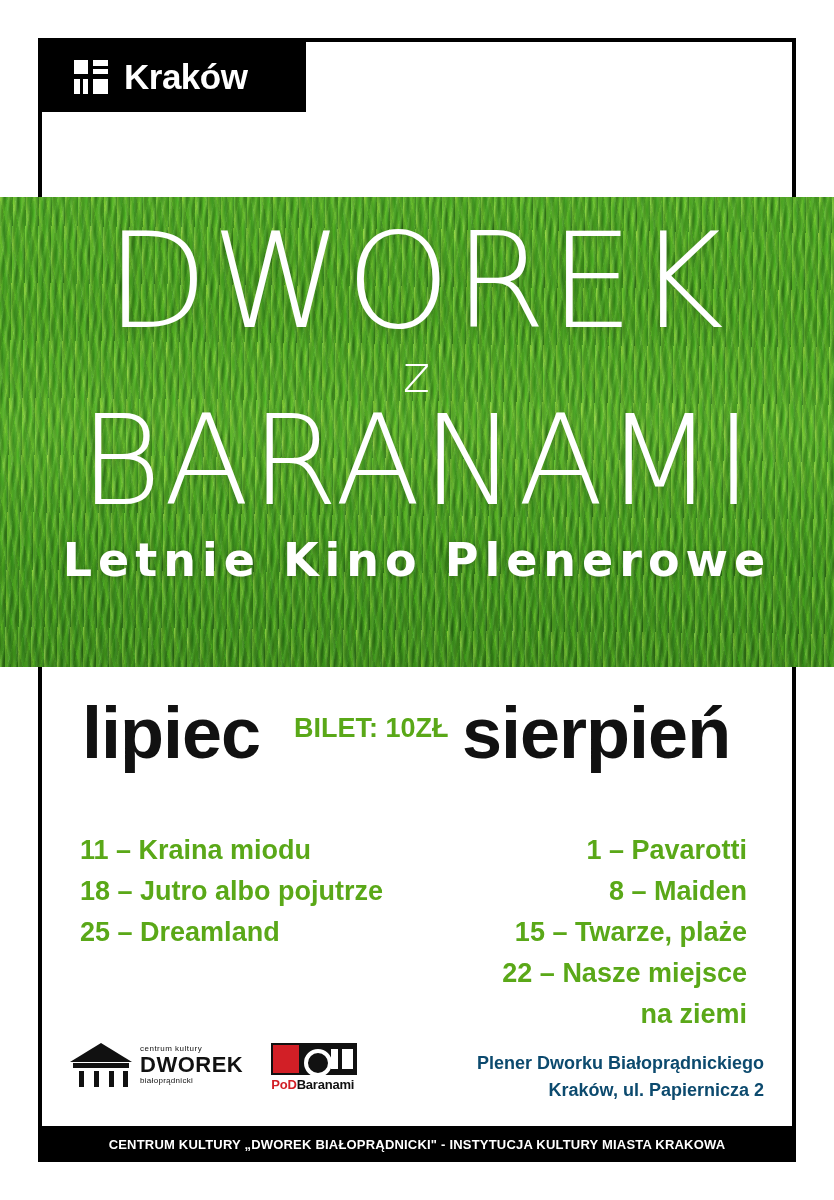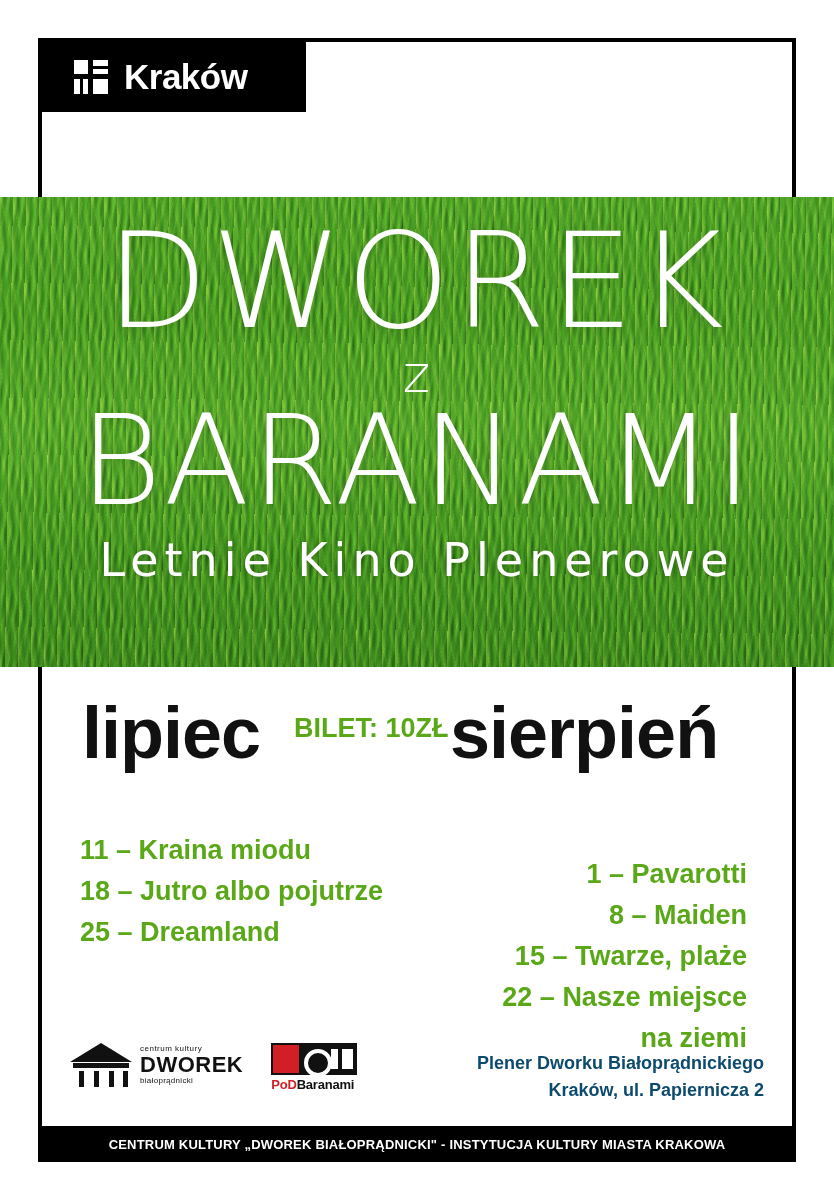--- a/index.html
+++ b/index.html
@@ -129,21 +129,21 @@
     font-weight: 300;
     color: #ffffff;
     font-size: 125px;
     line-height: 0.95;
     letter-spacing: 2px;
     margin-top: 2px;
     text-shadow: 0 2px 12px rgba(0,0,0,0.18);
   }
   .subtitle {
     font-family: "DejaVu Sans", sans-serif;
-    font-weight: normal;
+    font-weight: bold;
     color: #ffffff;
     font-size: 46px;
     letter-spacing: 6px;
     margin-top: 12px;
     text-shadow: 0 1px 6px rgba(0,0,0,0.25);
   }
 
   
   .months {
     position: absolute;
@@ -156,21 +156,21 @@
     position: absolute;
     left: 40px;
     top: 2px;
     font-size: 72px;
     font-weight: bold;
     color: #111111;
     letter-spacing: -1px;
   }
   .month-right {
     position: absolute;
-    left: 408px;
+    left: 420px;
     top: 2px;
     font-size: 72px;
     font-weight: bold;
     color: #111111;
     letter-spacing: -1px;
   }
   .info-block {
     position: absolute;
     left: 252px;
     top: 20px;
@@ -189,21 +189,21 @@
     width: 750px;
     color: #5aa818;
   }
   .col {
     position: absolute;
     font-size: 27px;
     font-weight: bold;
     line-height: 1.52;
   }
   .col-left { left: 38px; top: 0; text-align: left; }
-  .col-right { left: 440px; top: 0; text-align: left; margin-top: 24px; }
+  .col-right { left: 440px; top: 0; text-align: left; }
   .col-right .line { text-align: right; }
   .col-right { width: 265px; }
   .line { white-space: nowrap; }
 
   
   .logos {
     position: absolute;
     left: 70px;
     top: 1043px;
     display: flex;

